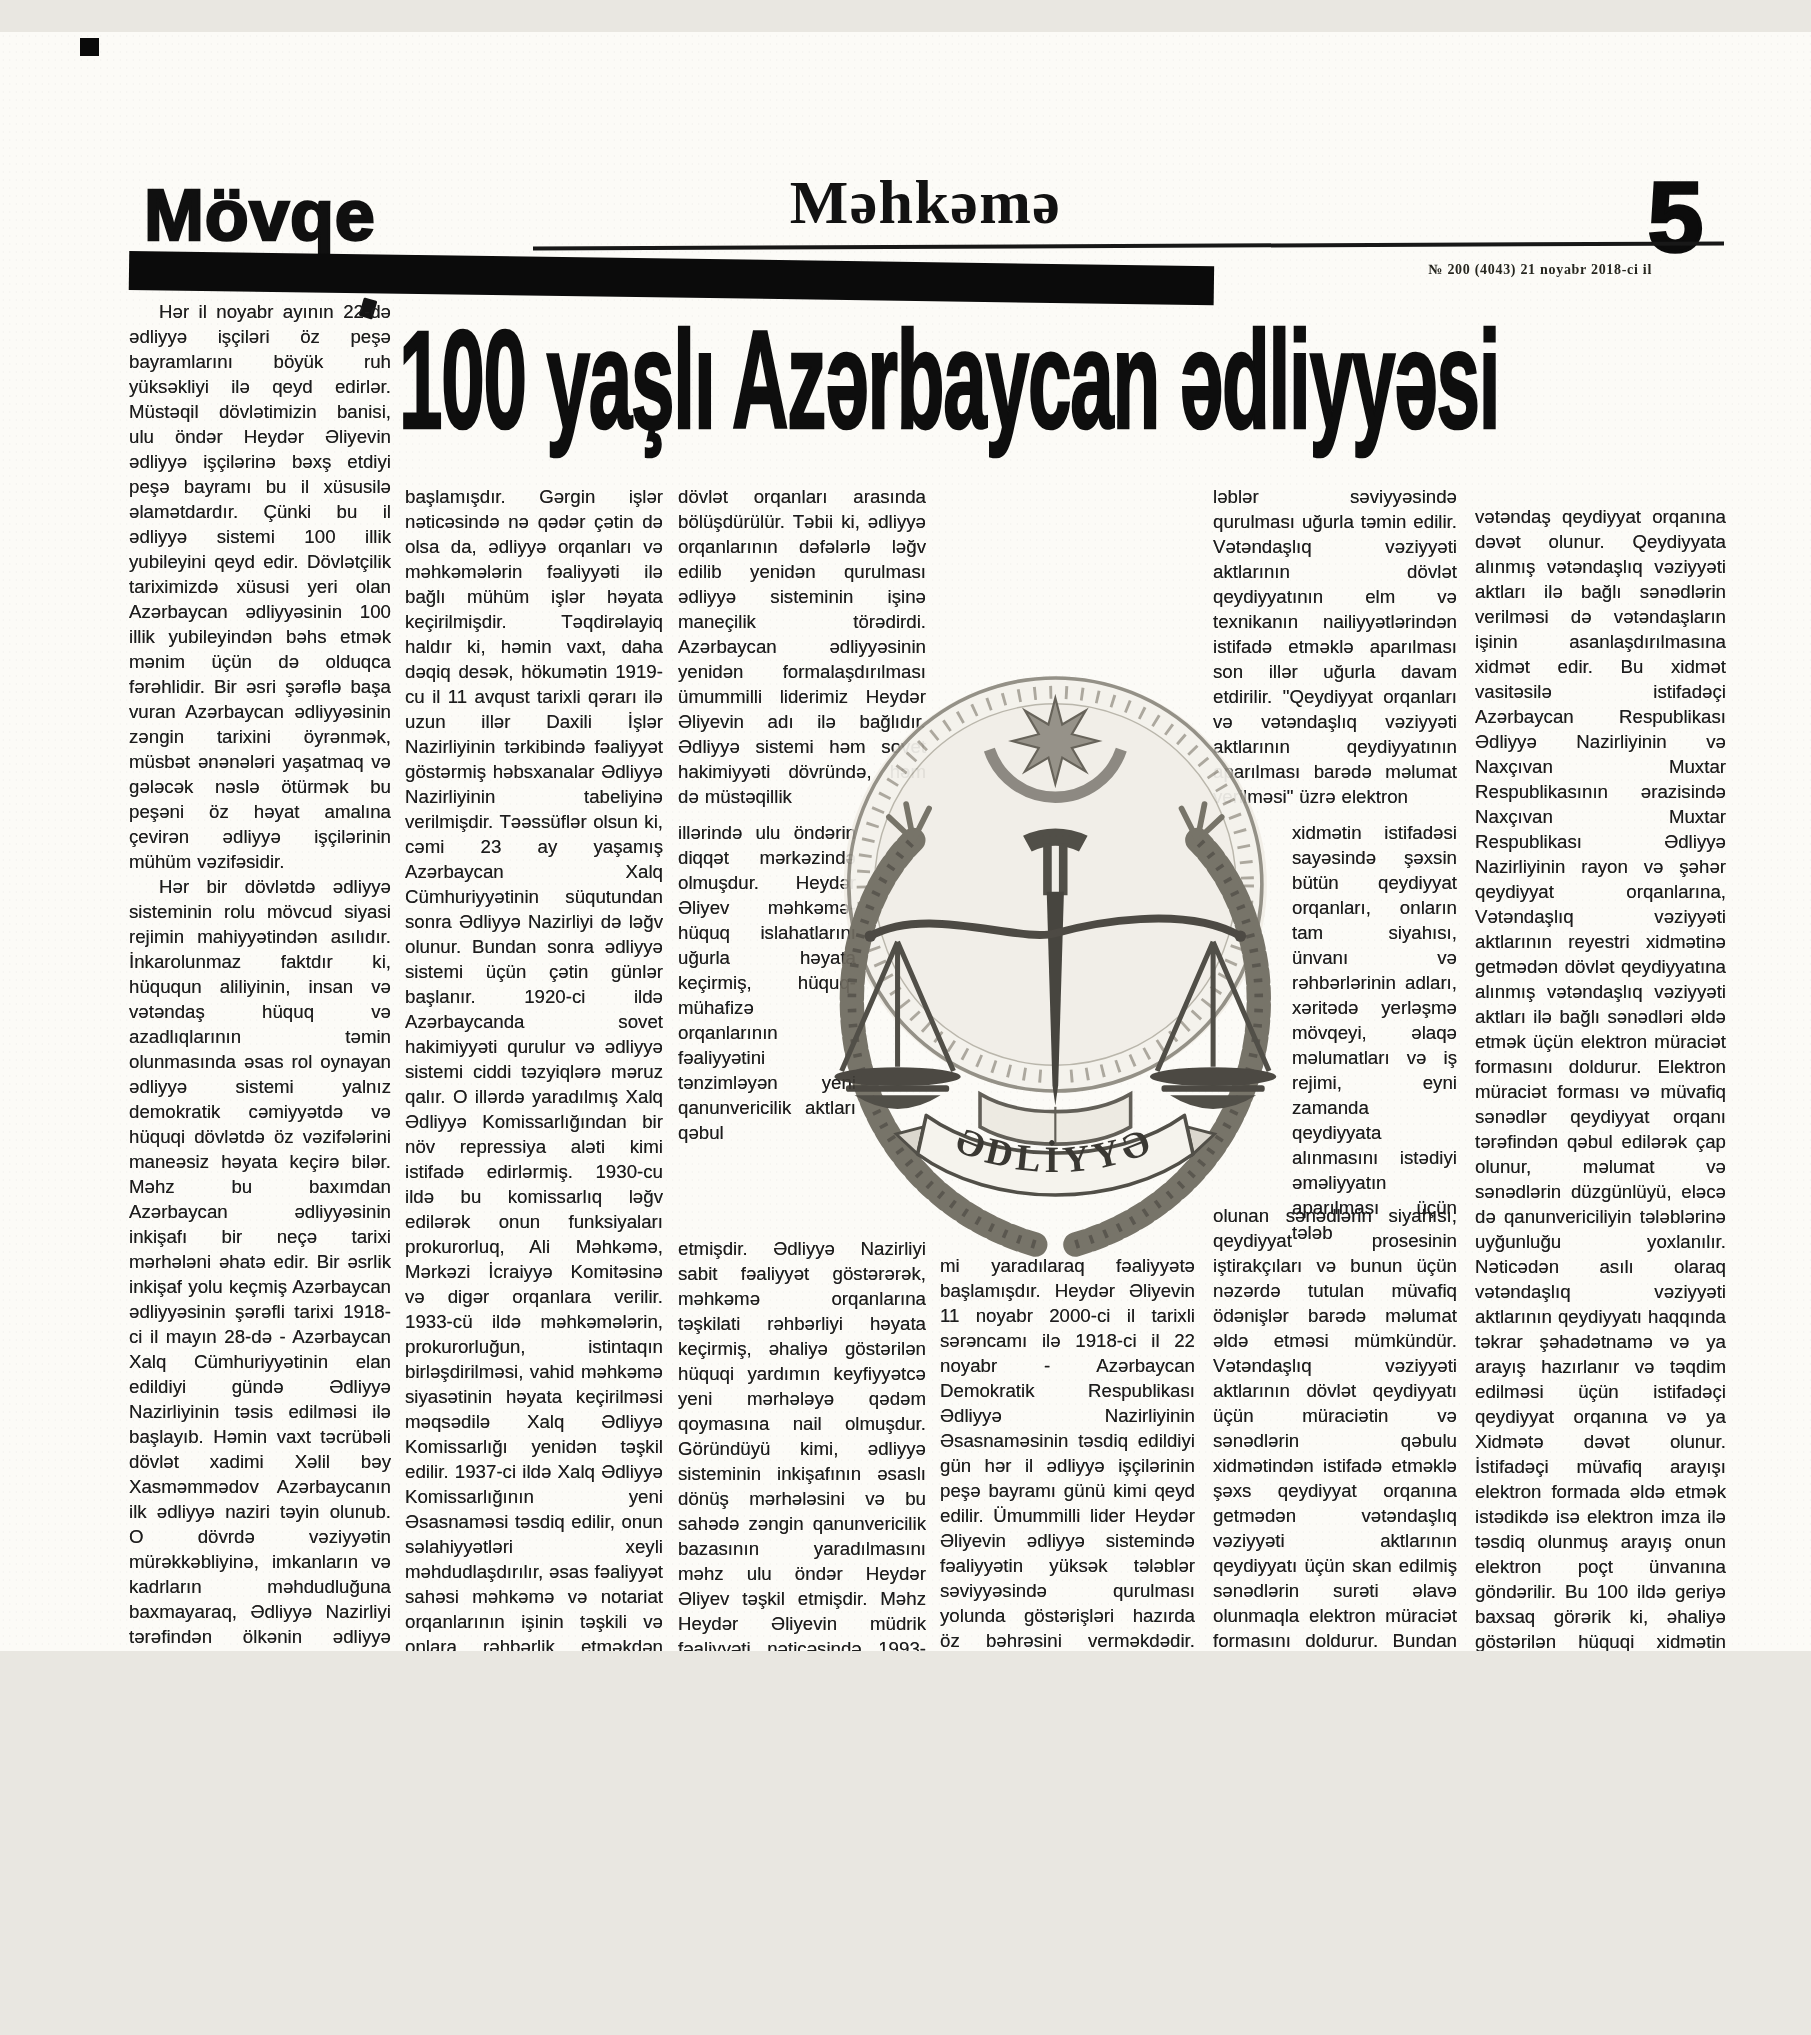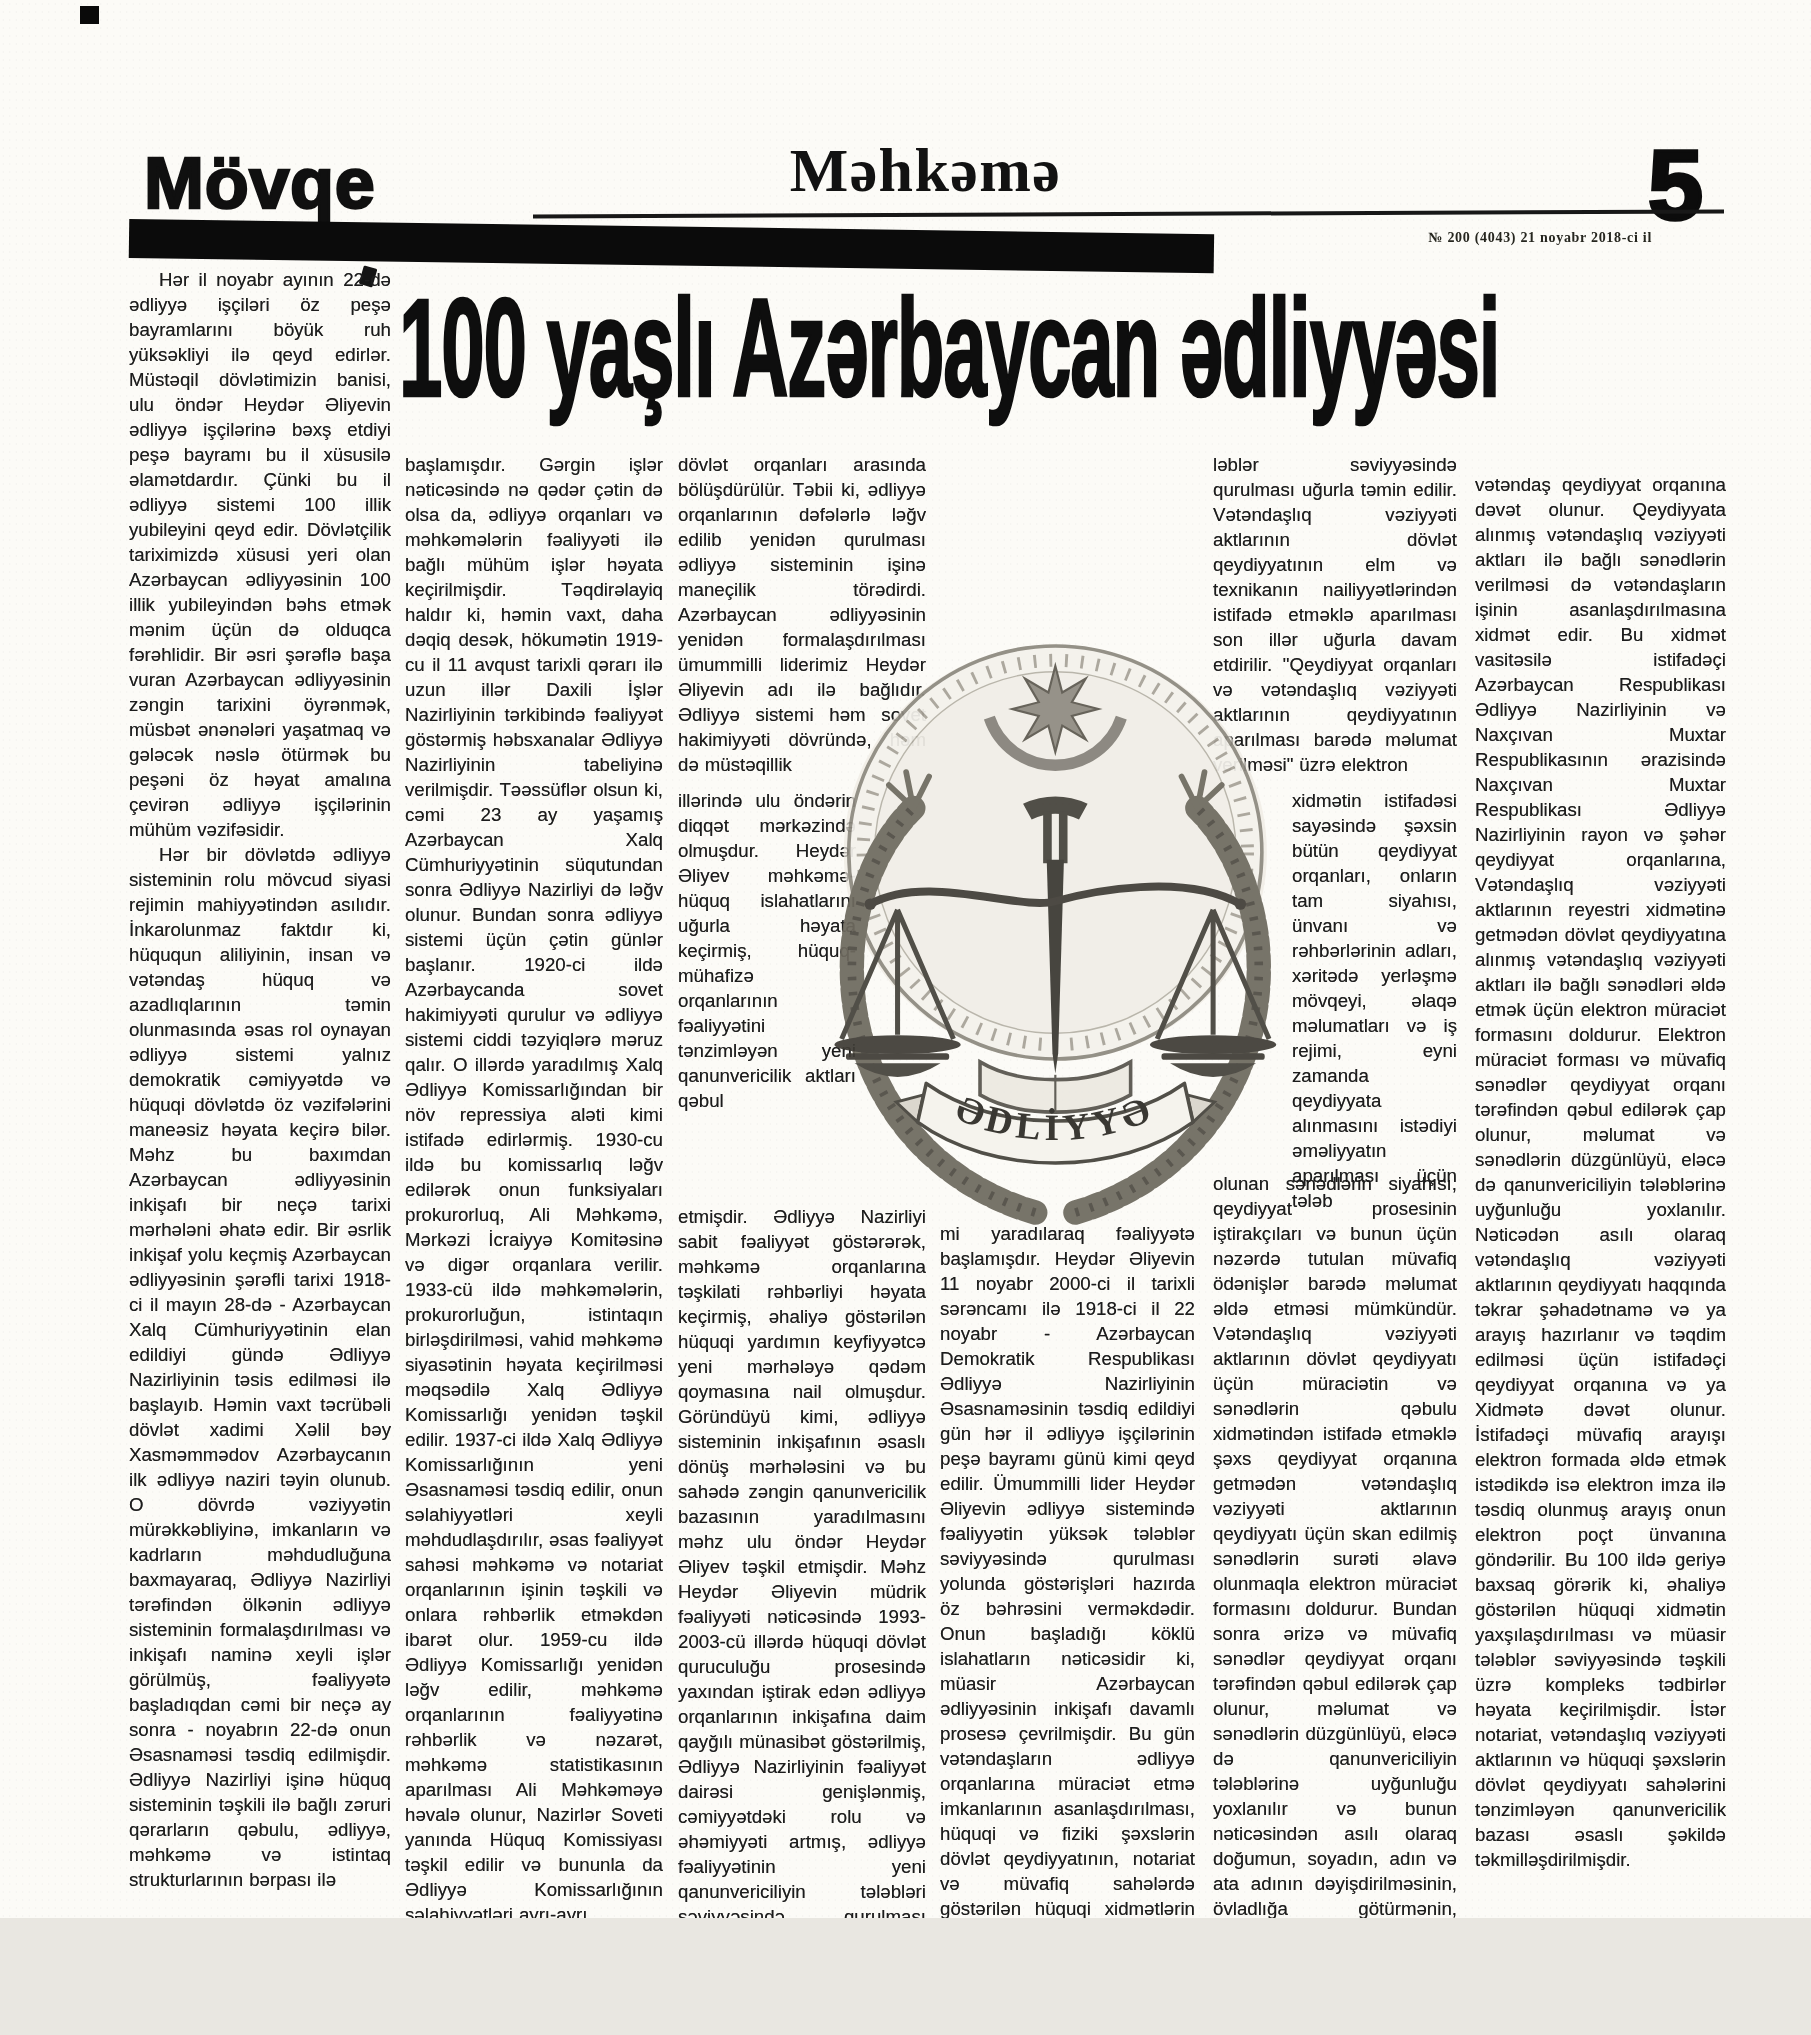--- a/index.html
+++ b/index.html
@@ -1,24 +1,25 @@
 <!DOCTYPE html>
 <html lang="az" style="font-size:11.5px"><head>
 <meta charset="utf-8">
 <style>
   * { margin:0; padding:0; box-sizing:border-box; }
   html,body { background:#e9e7e1; }
   #page {
-    position:relative; width:1811px; height:1918px;
+    position:relative; width:1811px; height:1619px;
     background:#fcfbf7;
     background-image: radial-gradient(rgba(20,20,20,0.035) 0.7px, transparent 0.9px);
     background-size: 6.5px 8px;
     overflow:hidden;
     font-family:"Liberation Sans", sans-serif;
     color:#1d1d1d;
+    margin-top:32px;
   }
   
   .m-left {
     position:absolute; left:144px; top:142px;
     font-family:"Liberation Sans", sans-serif;
     font-size:72px; font-weight:bold; letter-spacing:0.7px;
     -webkit-text-stroke:2.5px #101010; color:#101010;
   }
   .m-center {
     position:absolute; left:746px; top:135px; width:359px; text-align:center;

